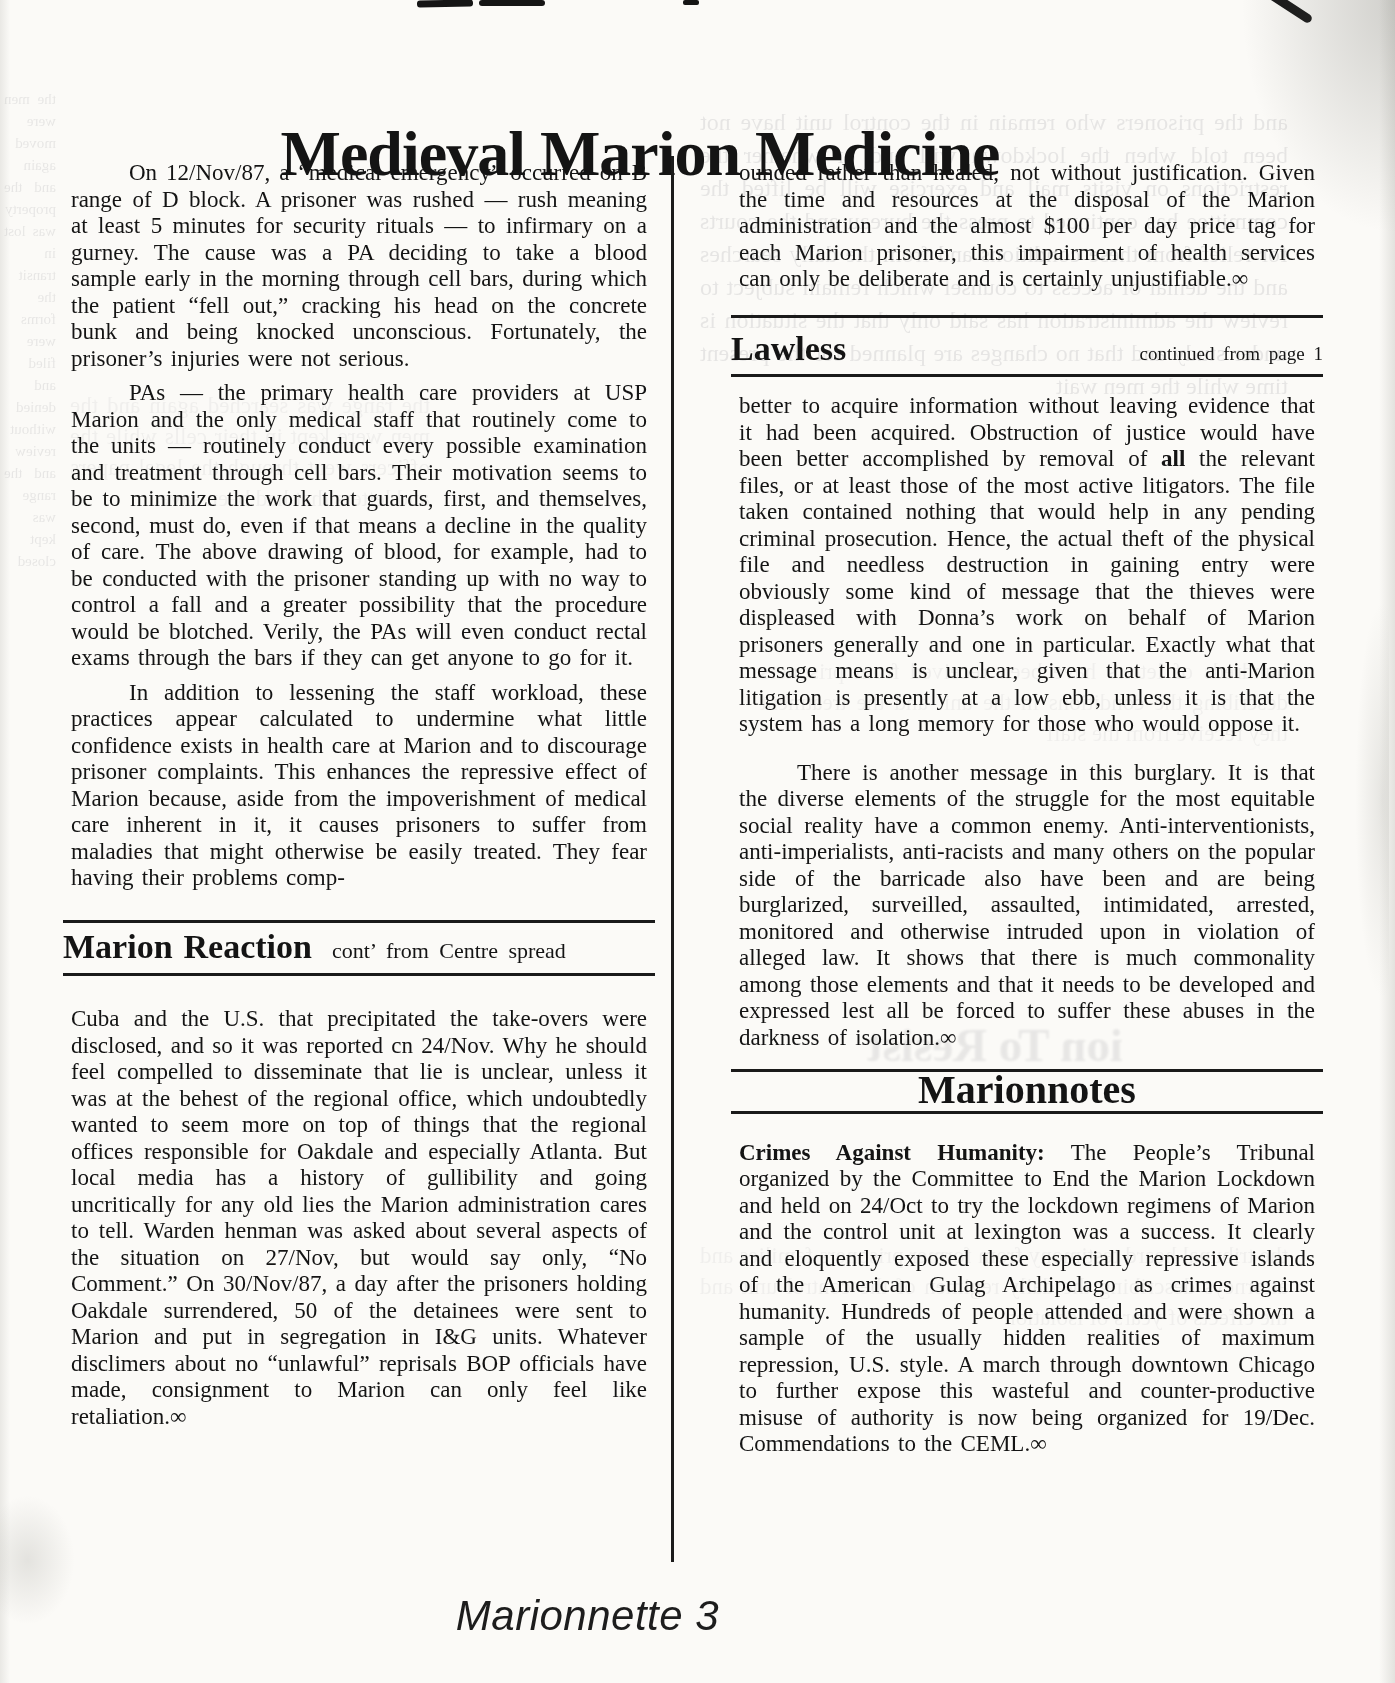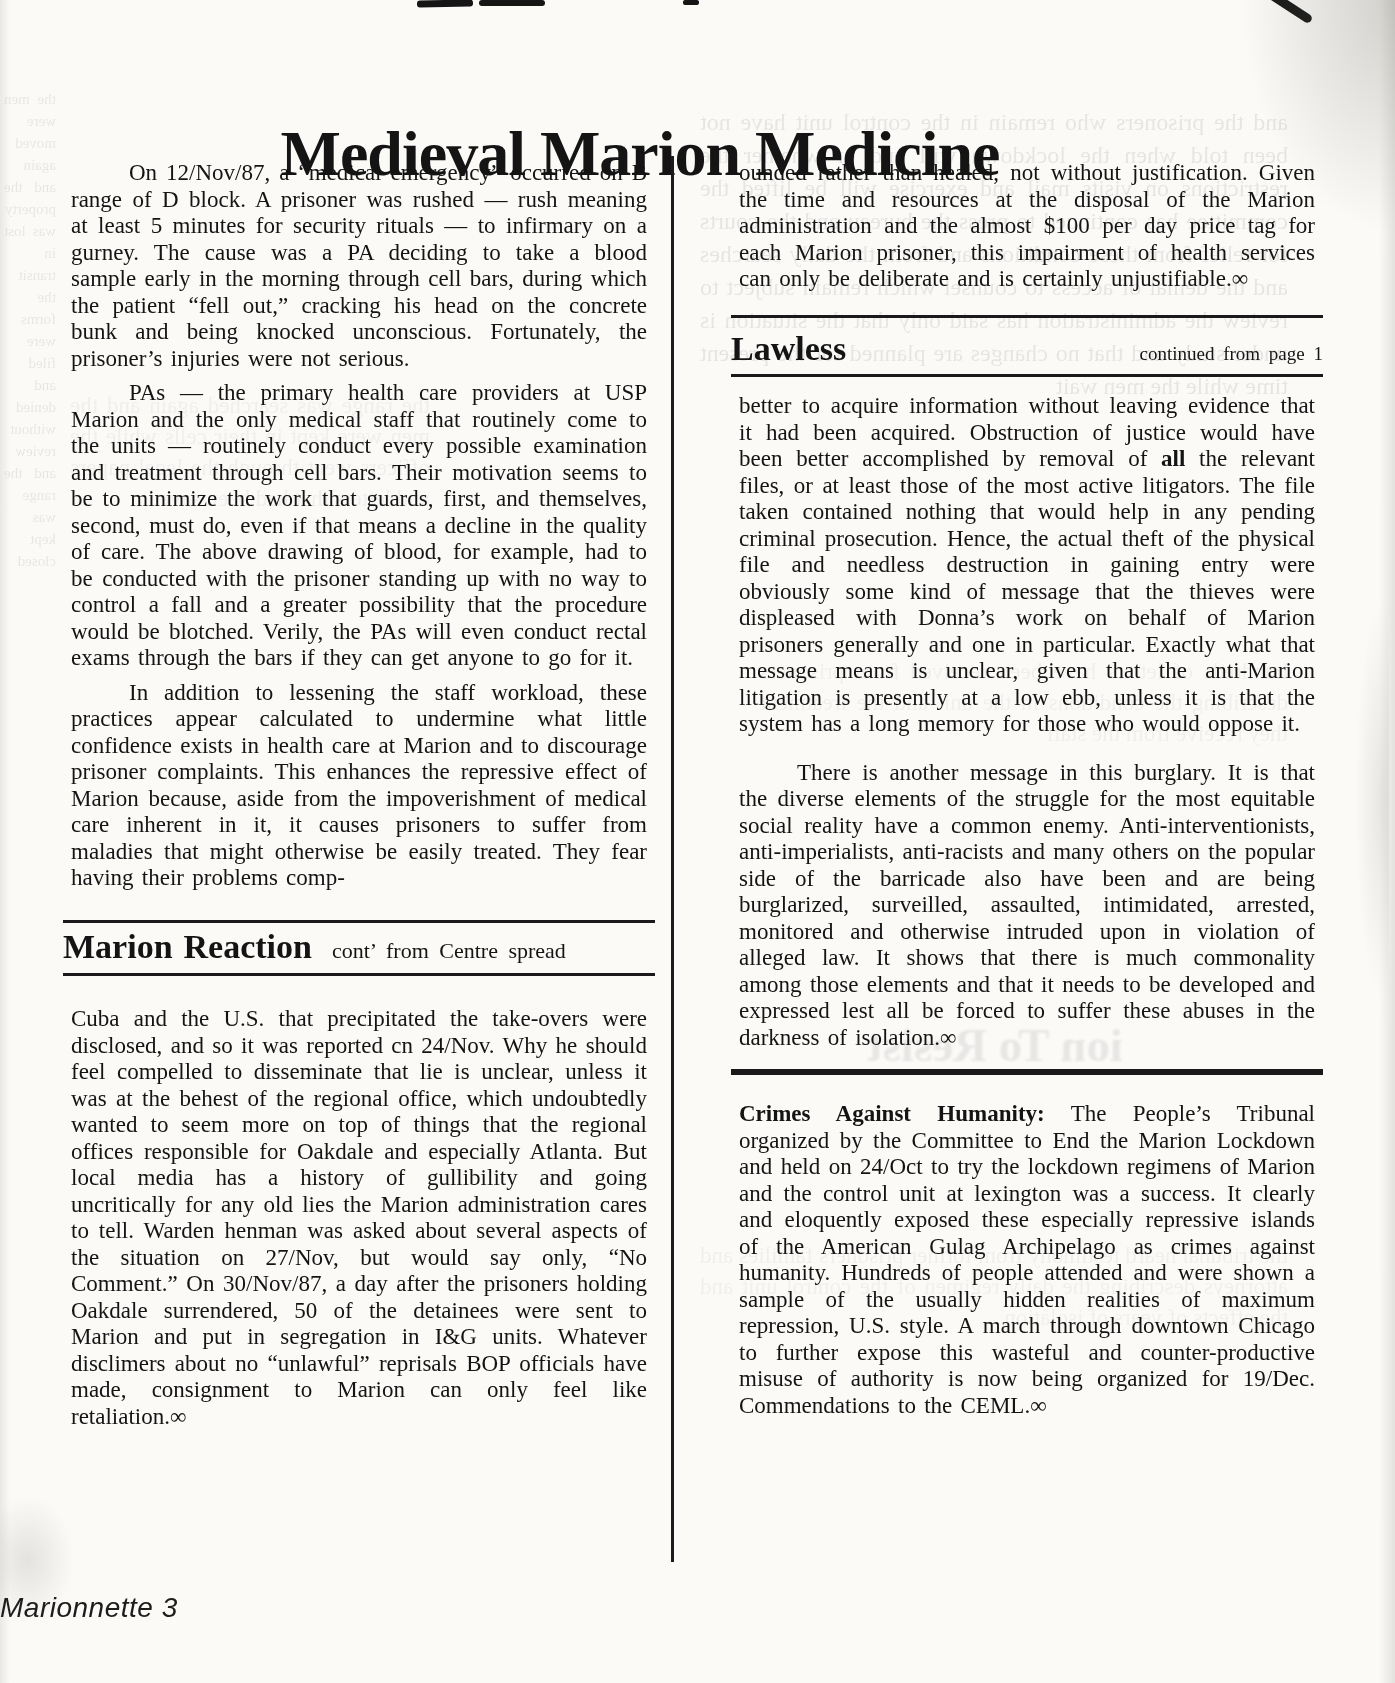--- a/index.html
+++ b/index.html
@@ -34,23 +34,23 @@
   .law-head .h-bold{font-size:34px;font-weight:bold;}
   .law-head .h-note{font-size:19px;margin-left:auto;word-spacing:4px;}
   .law-p1{margin-top:16px !important;}
   .law-p2{margin-top:22px !important;}
   .mn-rule-top{margin-top:18px;}
   .mn-head{text-align:center;font-size:40px;font-weight:bold;padding:5px 0 7px;}
   .mn-para{margin-top:26px !important;}
   .bold-inline{font-weight:bold;}
   
   .footer{
-    position:absolute;top:1592px;left:0;width:1175px;
+    position:absolute;top:1592px;left:0;width:1175px;text-align:center;
     font-family:"Liberation Sans", sans-serif;font-style:italic;
-    font-size:28px;color:#1d1d1d;letter-spacing:.5px;
+    font-size:42px;color:#1d1d1d;letter-spacing:.5px;
   }
   
   .bleed{
     position:absolute;transform:scaleX(-1);color:#41414d;
     filter:blur(.7px);text-align:justify;pointer-events:none;overflow:hidden;
   }
   .bt-top-right{left:700px;top:106px;width:588px;height:520px;font-size:24px;line-height:33px;opacity:.105;}
   .bt-left-strip{left:4px;top:88px;width:52px;height:640px;font-size:15px;line-height:22px;opacity:.10;}
   .bt-left-mid{left:70px;top:390px;width:360px;height:310px;font-size:23px;line-height:31px;opacity:.055;}
   .bt-right-low{left:760px;top:656px;width:528px;height:340px;font-size:23px;line-height:31px;opacity:.05;}
@@ -121,20 +121,21 @@
     <div class="law-head">
       <span class="h-bold">Lawless</span>
       <span class="h-note">continued from page 1</span>
     </div>
     <div class="rule"></div>
 
     <p class="law-p1"><span>better to acquire information without leaving evidence that it had been acquired. Obstruction of justice would have been better accomplished by removal of </span><span class="bold-inline">all</span><span> the relevant files, or at least those of the most active litigators. The file taken contained nothing that would help in any pending criminal prosecution. Hence, the actual theft of the physical file and needless destruction in gaining entry were obviously some kind of message that the thieves were displeased with Donna’s work on behalf of Marion prisoners generally and one in particular. Exactly what that message means is unclear, given that the anti-Marion litigation is presently at a low ebb, unless it is that the system has a long memory for those who would oppose it.</span></p>
     <p class="indent law-p2">There is another message in this burglary. It is that the diverse elements of the struggle for the most equitable social reality have a common enemy. Anti-interventionists, anti-imperialists, anti-racists and many others on the popular side of the barricade also have been and are being burglarized, surveilled, assaulted, intimidated, arrested, monitored and otherwise intruded upon in violation of alleged law. It shows that there is much commonality among those elements and that it needs to be developed and expressed lest all be forced to suffer these abuses in the darkness of isolation.∞</p>
 
     <div class="rule mn-rule-top"></div>
+    <div class="mn-head">Marionnotes</div>
     <div class="rule"></div>
 
     <p class="mn-para">
       <span class="bold-inline">Crimes Against Humanity:</span>
       <span>The People’s Tribunal organized by the Committee to End the Marion Lockdown and held on 24/Oct to try the lockdown regimens of Marion and the control unit at lexington was a success. It clearly and eloquently exposed these especially repressive islands of the American Gulag Archipelago as crimes against humanity. Hundreds of people attended and were shown a sample of the usually hidden realities of maximum repression, U.S. style. A march through downtown Chicago to further expose this wasteful and counter-productive misuse of authority is now being organized for 19/Dec. Commendations to the CEML.∞</span>
     </p>
   </div>
 
   <div class="footer">Marionnette 3</div>
 

